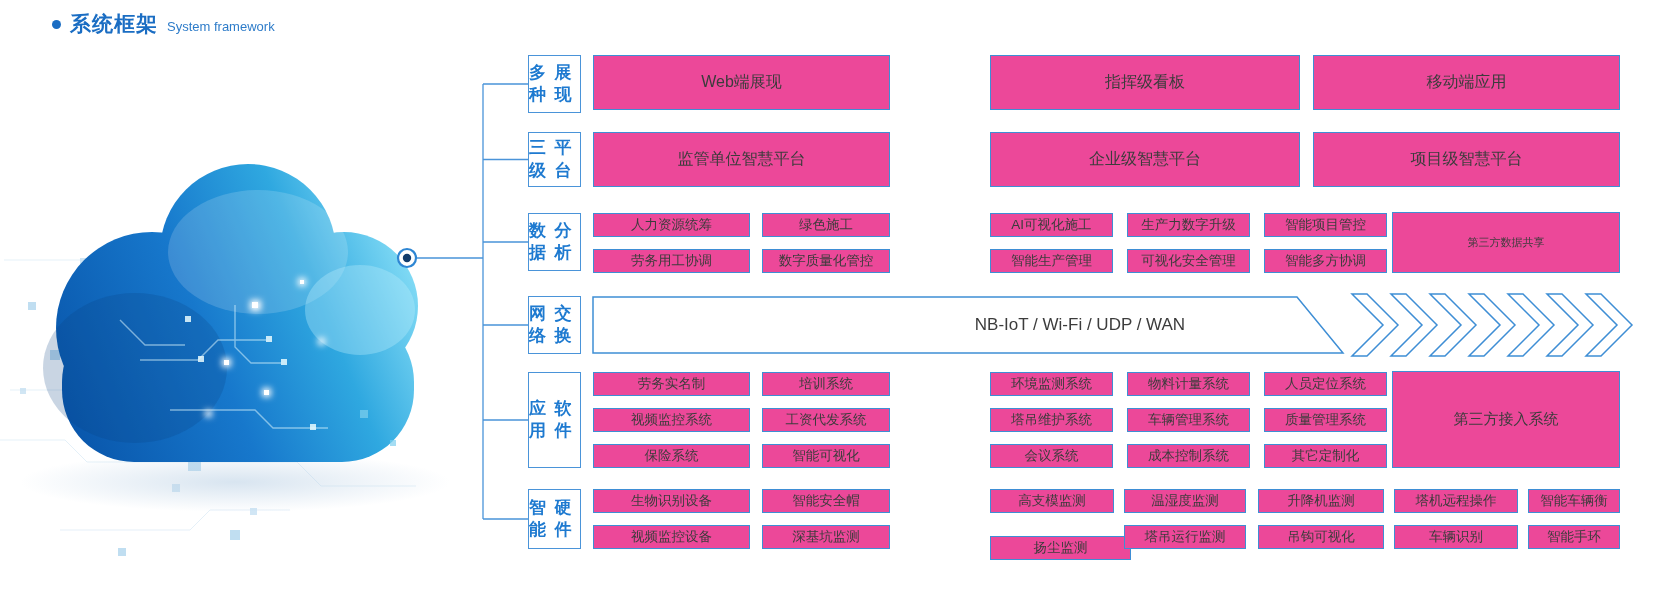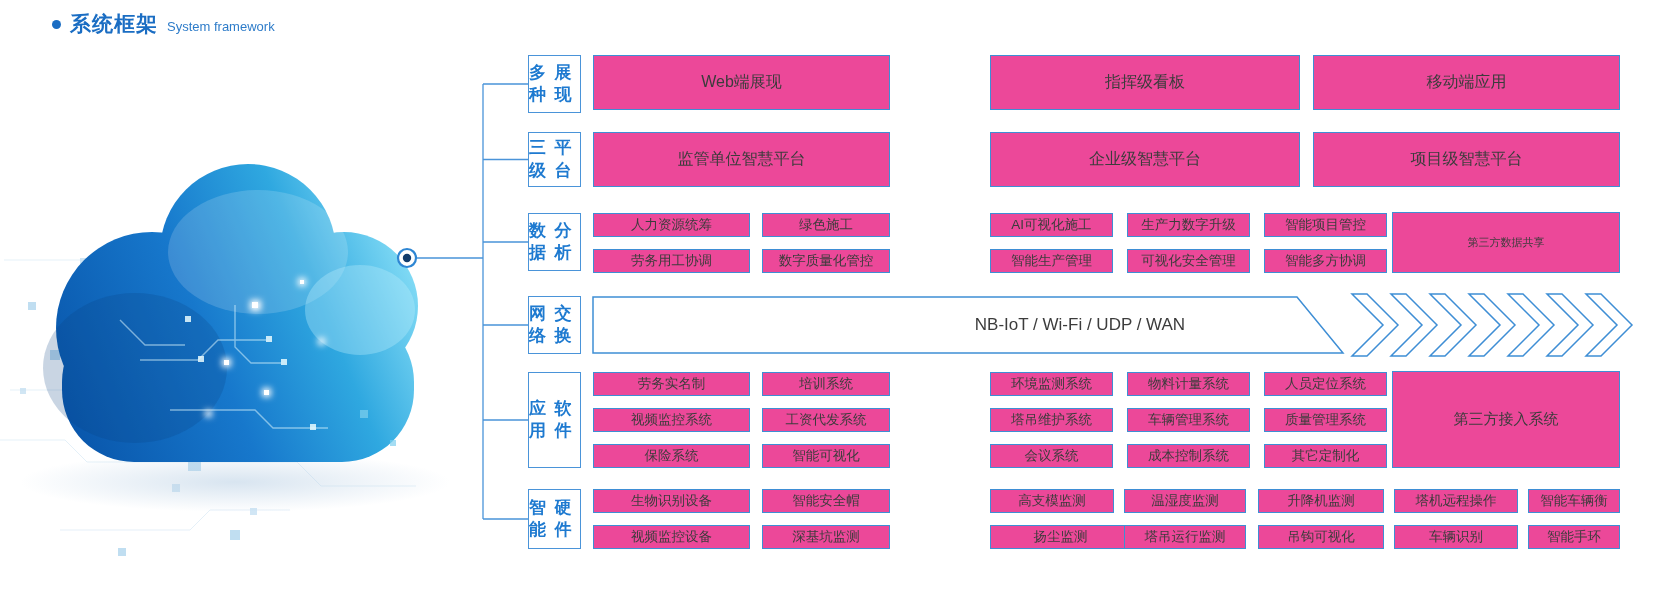--- a/index.html
+++ b/index.html
@@ -198,19 +198,19 @@
 
   <div class="box small" style="left:593px;top:489px;width:157px;height:24px">生物识别设备</div>
   <div class="box small" style="left:762px;top:489px;width:128px;height:24px">智能安全帽</div>
   <div class="box small" style="left:593px;top:525px;width:157px;height:24px">视频监控设备</div>
   <div class="box small" style="left:762px;top:525px;width:128px;height:24px">深基坑监测</div>
   <div class="box small" style="left:990px;top:489px;width:124px;height:24px">高支模监测</div>
   <div class="box small" style="left:1124px;top:489px;width:122px;height:24px">温湿度监测</div>
   <div class="box small" style="left:1258px;top:489px;width:126px;height:24px">升降机监测</div>
   <div class="box small" style="left:1394px;top:489px;width:124px;height:24px">塔机远程操作</div>
   <div class="box small" style="left:1528px;top:489px;width:92px;height:24px">智能车辆衡</div>
-  <div class="box small" style="left:990px;top:525px;width:141px;height:24px">扬尘监测</div>
+  <div class="box small" style="left:990px;top:536px;width:141px;height:24px">扬尘监测</div>
   <div class="box small" style="left:1124px;top:525px;width:122px;height:24px">塔吊运行监测</div>
   <div class="box small" style="left:1258px;top:525px;width:126px;height:24px">吊钩可视化</div>
   <div class="box small" style="left:1394px;top:525px;width:124px;height:24px">车辆识别</div>
   <div class="box small" style="left:1528px;top:525px;width:92px;height:24px">智能手环</div>
 
 </div>
 
 </body></html>

